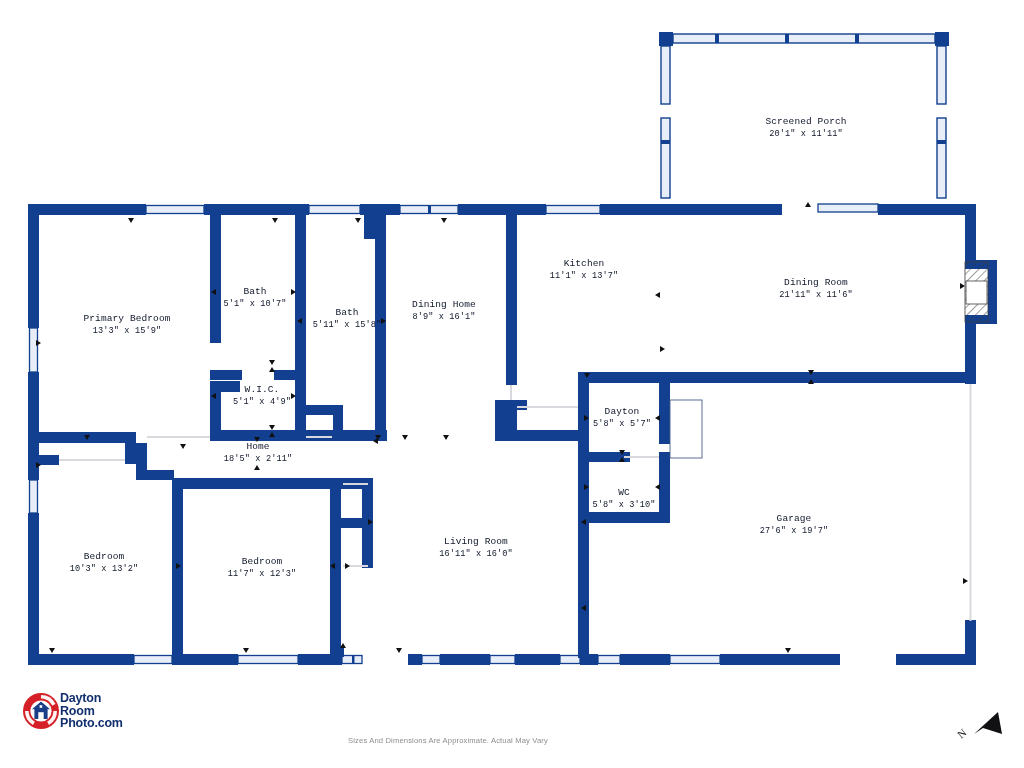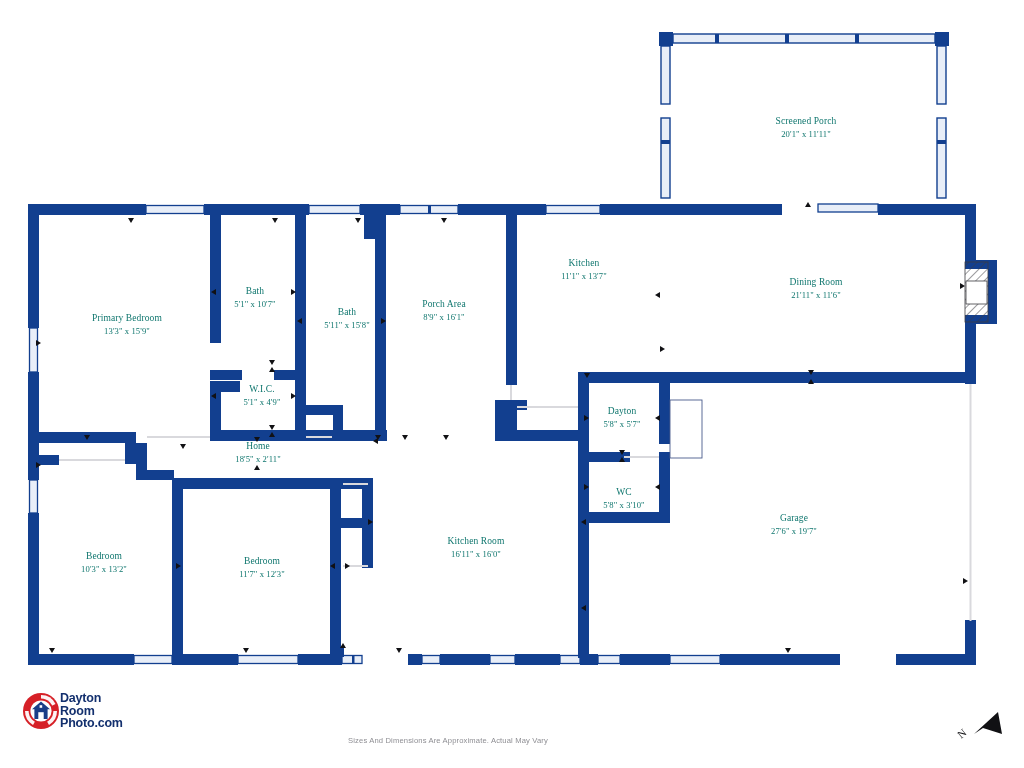--- a/index.html
+++ b/index.html
@@ -10,22 +10,22 @@
     font-family:"Liberation Sans","DejaVu Sans",sans-serif;
     overflow:hidden;
     position:relative;
   }
   #plan{
     position:absolute;left:0;top:0;width:1024px;height:768px;
   }
   .room-label{
     position:absolute;
     text-align:center;
-    color:#0f766e;
-    font-family:Liberation Serif, serif;
+    color:#0f172a;
+    font-family:Liberation Mono, monospace;
     white-space:nowrap;
     pointer-events:none;
     transform:translate(-50%,-50%);
   }
   .room-label .rname{
     display:block;
     font-size:9.5px;
     line-height:13px;
     letter-spacing:.1px;
   }
@@ -300,21 +300,21 @@
   </div>
   <div class="room-label" style="left:347px;top:319px">
     <span class="rname">Bath</span>
     <span class="rdim">5'11" x 15'8"</span>
   </div>
   <div class="room-label" style="left:262px;top:396px">
     <span class="rname">W.I.C.</span>
     <span class="rdim">5'1" x 4'9"</span>
   </div>
   <div class="room-label" style="left:444px;top:311px">
-    <span class="rname">Porch Area</span>
+    <span class="rname">Dining Home</span>
     <span class="rdim">8'9" x 16'1"</span>
   </div>
   <div class="room-label" style="left:584px;top:270px">
     <span class="rname">Kitchen</span>
     <span class="rdim">11'1" x 13'7"</span>
   </div>
   <div class="room-label" style="left:816px;top:289px">
     <span class="rname">Dining Room</span>
     <span class="rdim">21'11" x 11'6"</span>
   </div>
@@ -332,21 +332,21 @@
   </div>
   <div class="room-label" style="left:104px;top:563px">
     <span class="rname">Bedroom</span>
     <span class="rdim">10'3" x 13'2"</span>
   </div>
   <div class="room-label" style="left:262px;top:568px">
     <span class="rname">Bedroom</span>
     <span class="rdim">11'7" x 12'3"</span>
   </div>
   <div class="room-label" style="left:476px;top:548px">
-    <span class="rname">Kitchen Room</span>
+    <span class="rname">Living Room</span>
     <span class="rdim">16'11" x 16'0"</span>
   </div>
   <div class="room-label" style="left:794px;top:525px">
     <span class="rname">Garage</span>
     <span class="rdim">27'6" x 19'7"</span>
   </div>
 </div>
 
 <div id="logo">
   <span class="shutter">

